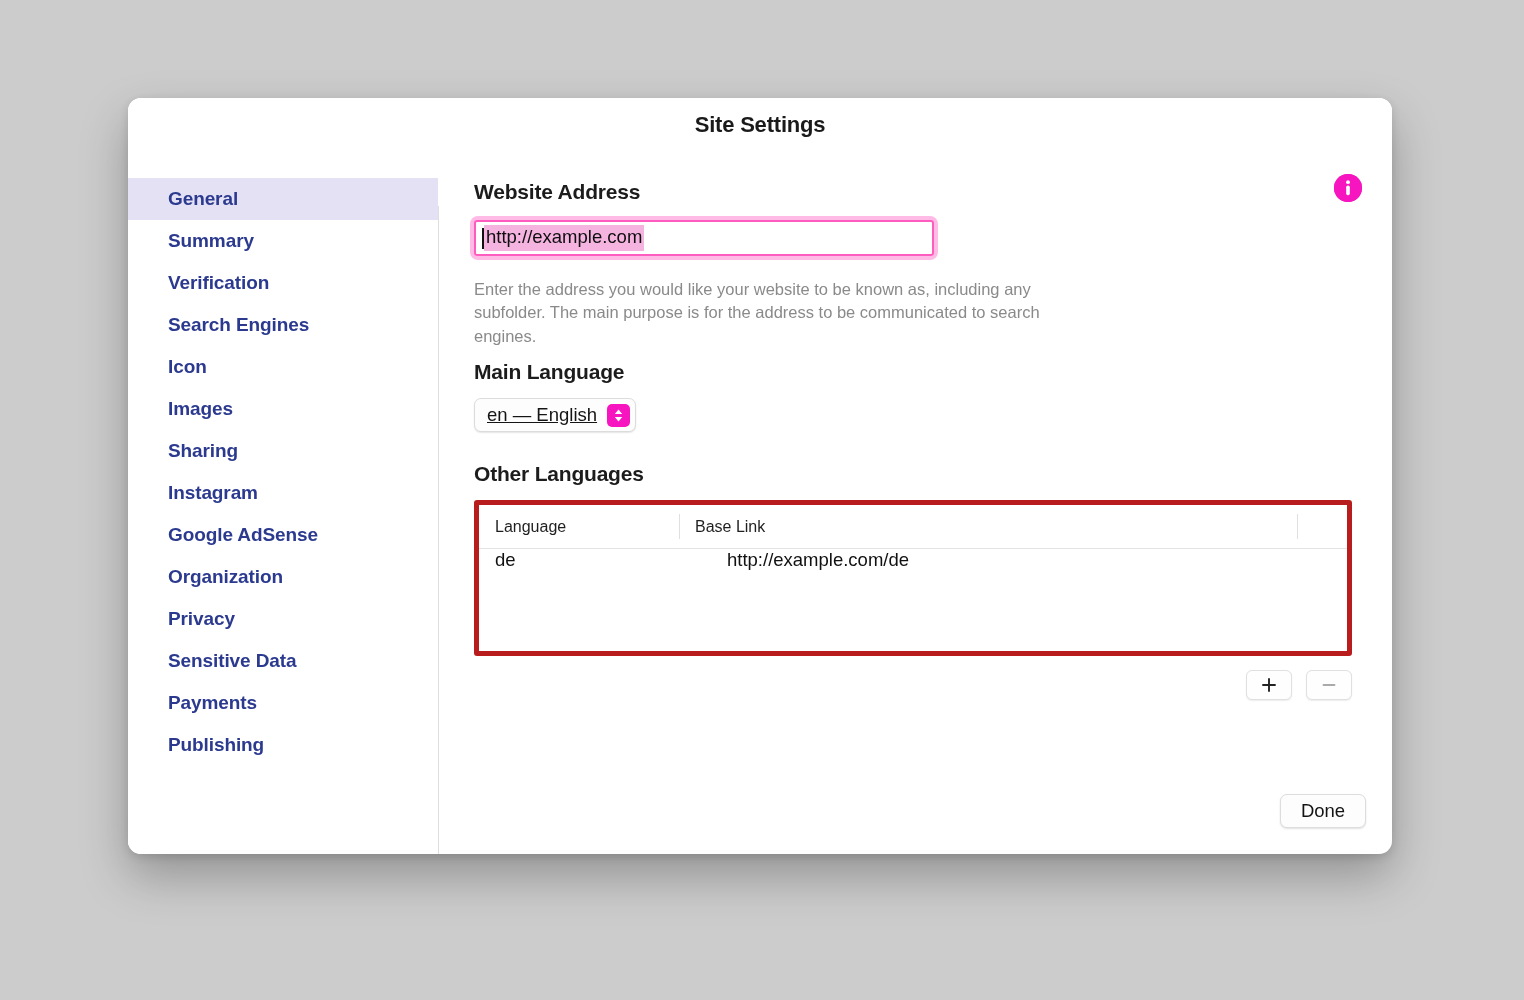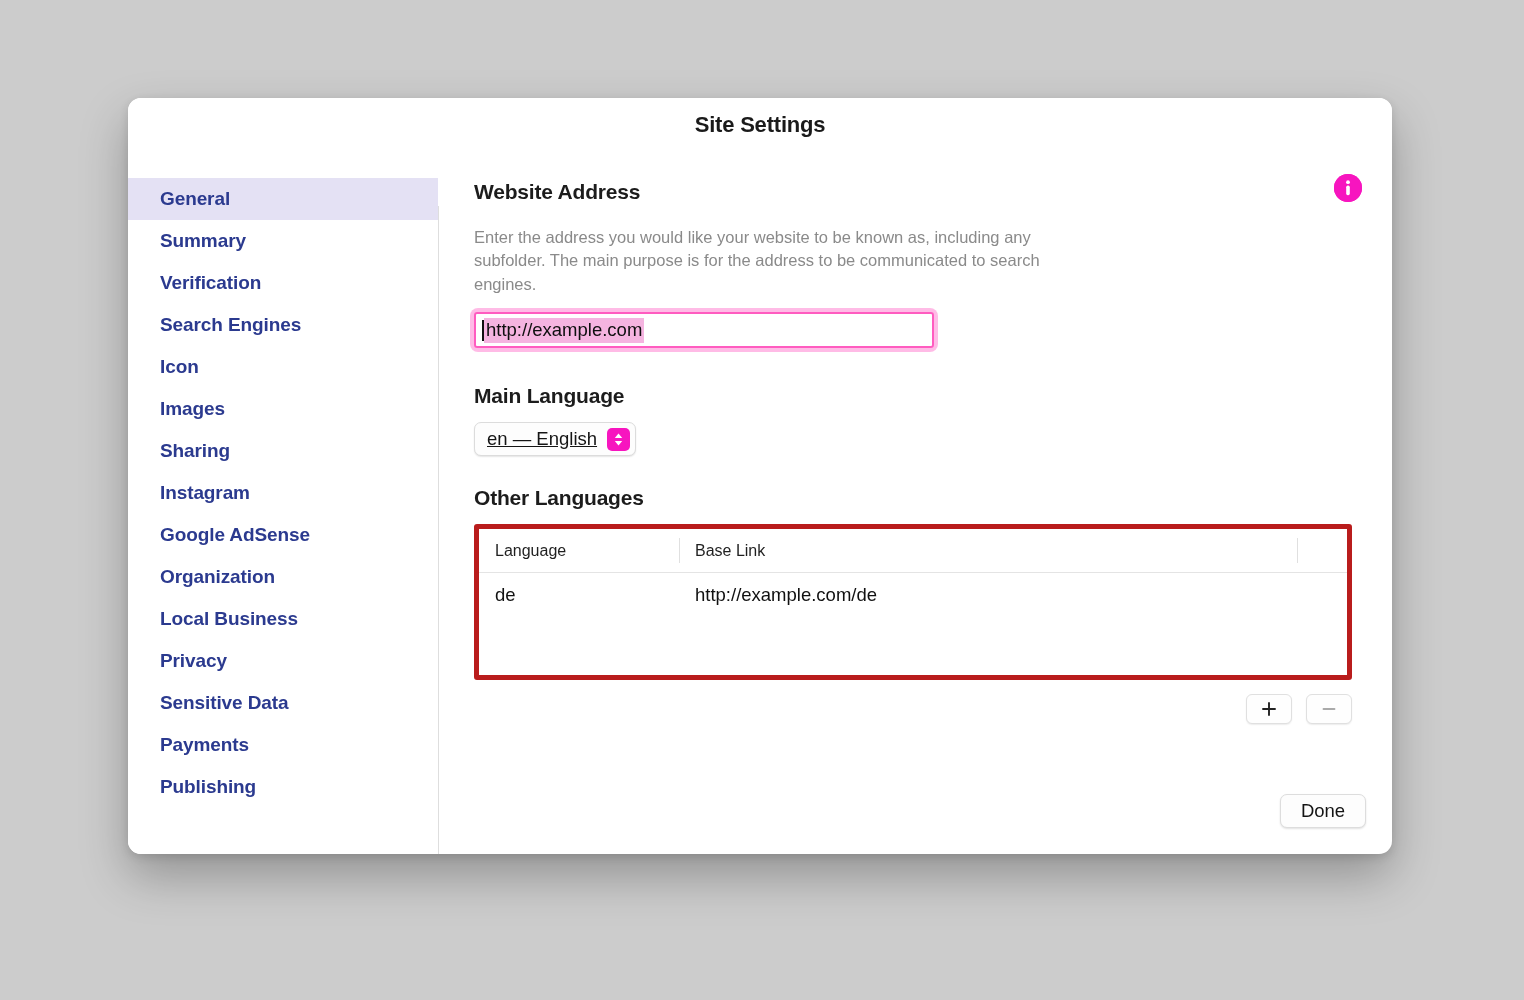--- a/index.html
+++ b/index.html
@@ -66,21 +66,21 @@
     width: 1px;
     height: 658px;
     background: #dedede;
     z-index: 5;
   }
 
   .nav-item {
     height: 42px;
     display: flex;
     align-items: center;
-    padding-left: 32px;
+    padding-left: 40px;
     font-size: 19px;
     font-weight: 600;
     color: #2b3a8f;
     letter-spacing: -0.1px;
     cursor: default;
     white-space: nowrap;
   }
 
   .nav-item.selected {
     background: #e4e1f4;
@@ -152,21 +152,21 @@
 
   #address-help {
     margin-top: 22px;
     width: 580px;
     font-size: 16.5px;
     line-height: 1.42;
     color: #8a8a8a;
   }
 
   
-  #main-language-label { margin-top: 36px; }
+  #main-language-label { margin-top: 12px; }
 
   #language-select {
     margin-top: 14px;
     display: inline-flex;
     align-items: center;
     height: 34px;
     background: #fdfdfd;
     border: 1px solid #dcdcdc;
     border-radius: 7px;
     box-shadow: 0 1px 1.5px rgba(0,0,0,0.10);
@@ -237,21 +237,21 @@
     right: 49px;
     top: 9px;
     bottom: 9px;
     width: 1px;
     background: #e0e0e0;
   }
 
   .tr {
     display: flex;
     height: 44px;
-    align-items: center;
+    gap: 32px;
   }
   .td {
     font-size: 18.5px;
     color: #111111;
     padding-left: 16px;
   }
   .td-lang { width: 200px; }
   .td-link { flex: 1; }
 
   
@@ -330,23 +330,20 @@
         <div class="nav-item">
           <span>Instagram</span>
         </div>
         <div class="nav-item">
           <span>Google AdSense</span>
         </div>
         <div class="nav-item">
           <span>Organization</span>
         </div>
         <div class="nav-item">
-          <span>Local Business</span>
-        </div>
-        <div class="nav-item">
           <span>Privacy</span>
         </div>
         <div class="nav-item">
           <span>Sensitive Data</span>
         </div>
         <div class="nav-item">
           <span>Payments</span>
         </div>
         <div class="nav-item">
           <span>Publishing</span>
@@ -359,28 +356,28 @@
       <div id="info-icon-btn">
         <svg width="28" height="28" viewBox="0 0 28 28" aria-hidden="true">
           <circle cx="14" cy="14" r="14" fill="#f715bf"></circle>
           <circle cx="14" cy="8.2" r="1.9" fill="#ffffff"></circle>
           <rect x="12.2" y="11.6" width="3.6" height="9.6" rx="1.6" fill="#ffffff"></rect>
         </svg>
       </div>
 
       <div class="section-label">Website Address</div>
 
-      <div id="address-help">Enter the address you would like your website to be known as, including any subfolder. The main purpose is for the address to be communicated to search engines.</div>
-
       <div id="address-field-wrap">
         <div id="address-field">
           <div id="address-caret"></div>
           <span id="address-value" title="http://example.com">http://example.com</span>
         </div>
       </div>
+
+      <div id="address-help">Enter the address you would like your website to be known as, including any subfolder. The main purpose is for the address to be communicated to search engines.</div>
 
       <div id="main-language-label" class="section-label">Main Language</div>
 
       <div id="language-select">
         <span id="language-select-value">en — English</span>
         <span id="language-stepper">
           <svg width="23" height="23" viewBox="0 0 23 23" aria-hidden="true">
             <path d="M11.5 5.6 L15.2 10.0 L7.8 10.0 Z" fill="#ffffff"></path>
             <path d="M11.5 17.4 L15.2 13.0 L7.8 13.0 Z" fill="#ffffff"></path>
           </svg>

